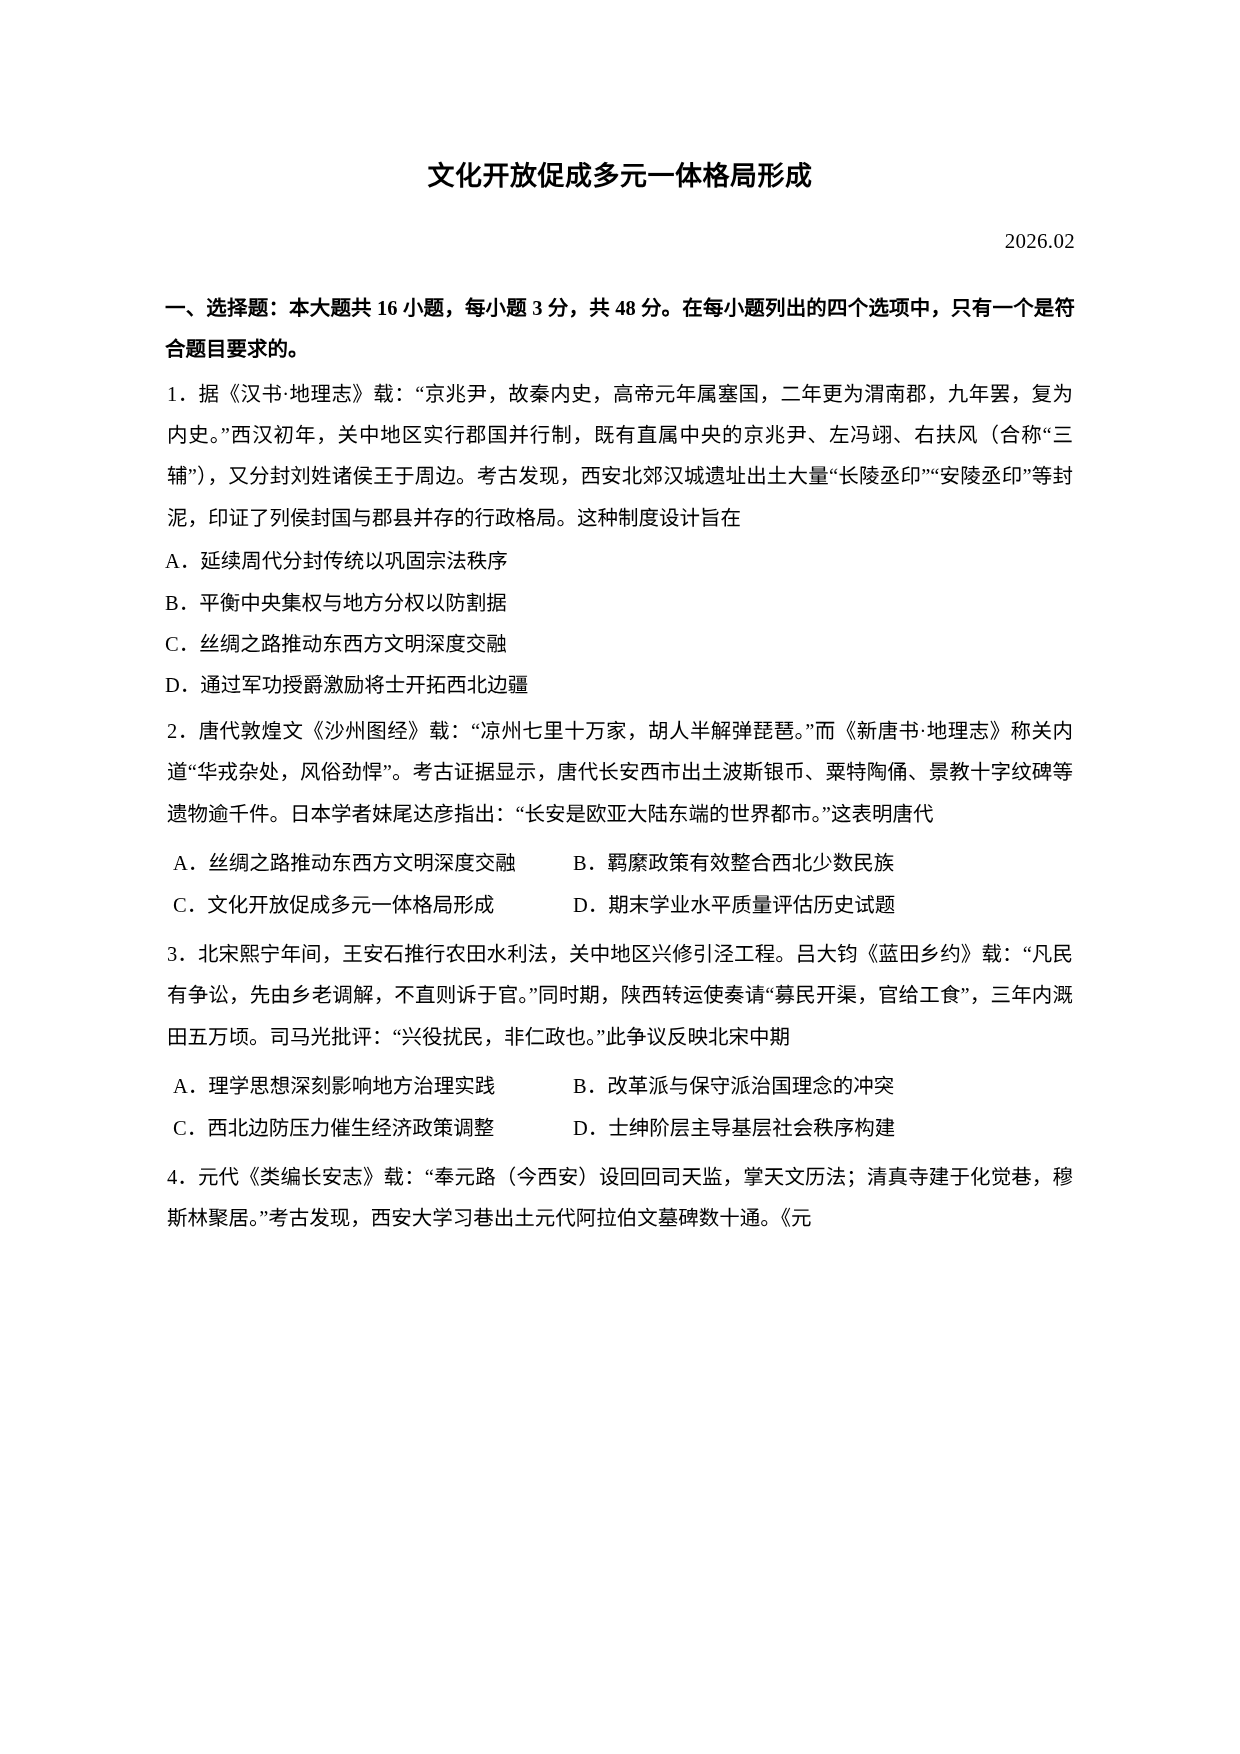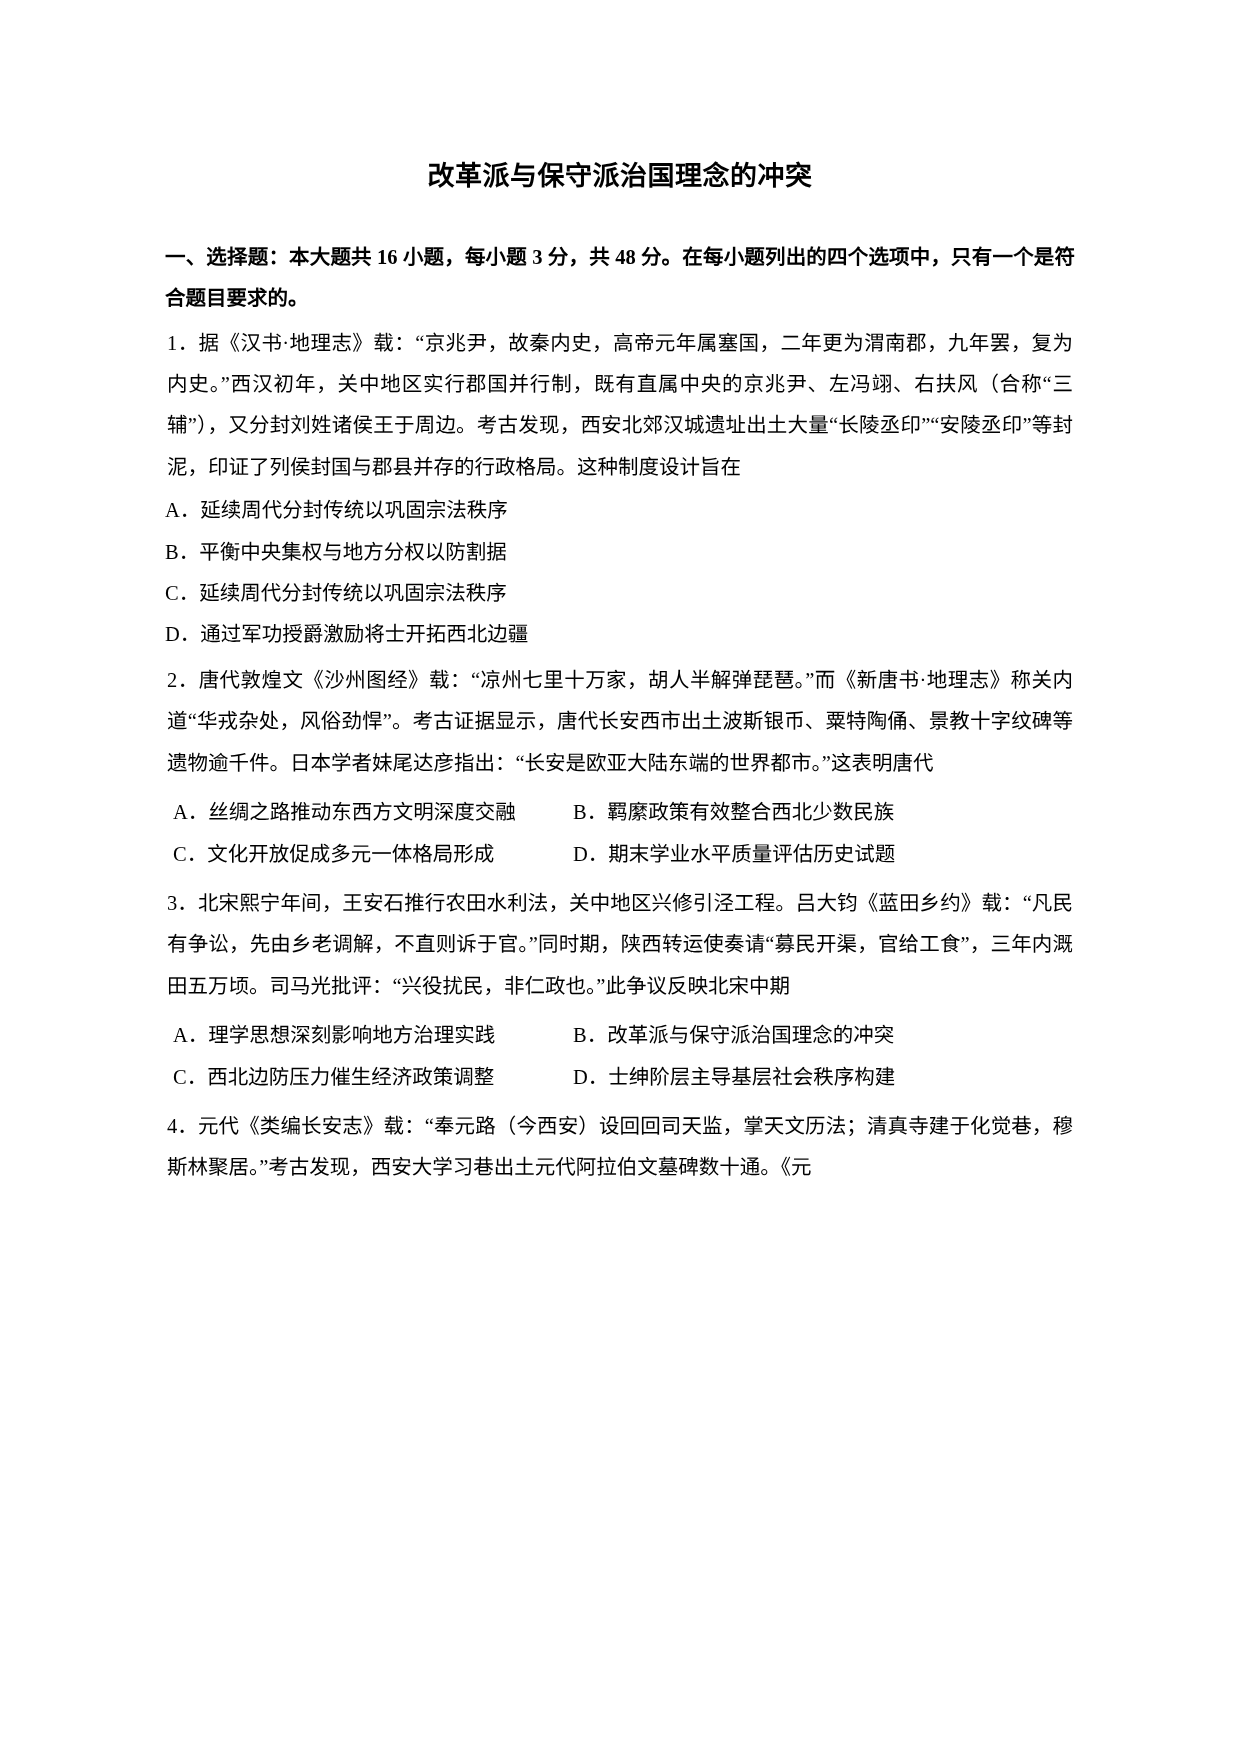--- a/index.html
+++ b/index.html
@@ -93,32 +93,33 @@
   .opts-grid .opt.second {
     flex: 0 0 auto;
   }
 </style>
 </head>
 <body>
 
 <div class="page">
 
   <div class="doc-title">
-    <span class="title-line">改革派与保守派治国理念的冲突</span>
+    <span class="title-line">文化开放促成多元一体格局形成</span>
   </div>
 
+  <div class="doc-date">2026.02</div>
 
   <div class="section-heading">一、选择题：本大题共 16 小题，每小题 3 分，共 48 分。在每小题列出的四个选项中，只有一个是符合题目要求的。</div>
 
   <div class="question">
     <p class="q-stem">1．据《汉书·地理志》载：“京兆尹，故秦内史，高帝元年属塞国，二年更为渭南郡，九年罢，复为内史。”西汉初年，关中地区实行郡国并行制，既有直属中央的京兆尹、左冯翊、右扶风（合称“三辅”），又分封刘姓诸侯王于周边。考古发现，西安北郊汉城遗址出土大量“长陵丞印”“安陵丞印”等封泥，印证了列侯封国与郡县并存的行政格局。这种制度设计旨在</p>
     <div class="opts-single">
       <div class="opt">A．延续周代分封传统以巩固宗法秩序</div>
       <div class="opt">B．平衡中央集权与地方分权以防割据</div>
-      <div class="opt">C．延续周代分封传统以巩固宗法秩序</div>
+      <div class="opt">C．丝绸之路推动东西方文明深度交融</div>
       <div class="opt">D．通过军功授爵激励将士开拓西北边疆</div>
     </div>
   </div>
 
   <div class="question">
     <p class="q-stem">2．唐代敦煌文《沙州图经》载：“凉州七里十万家，胡人半解弹琵琶。”而《新唐书·地理志》称关内道“华戎杂处，风俗劲悍”。考古证据显示，唐代长安西市出土波斯银币、粟特陶俑、景教十字纹碑等遗物逾千件。日本学者妹尾达彦指出：“长安是欧亚大陆东端的世界都市。”这表明唐代</p>
     <div class="opts-grid">
       <div class="opt-row">
         <span class="opt">A．丝绸之路推动东西方文明深度交融</span>
         <span class="opt second">B．羁縻政策有效整合西北少数民族</span>

